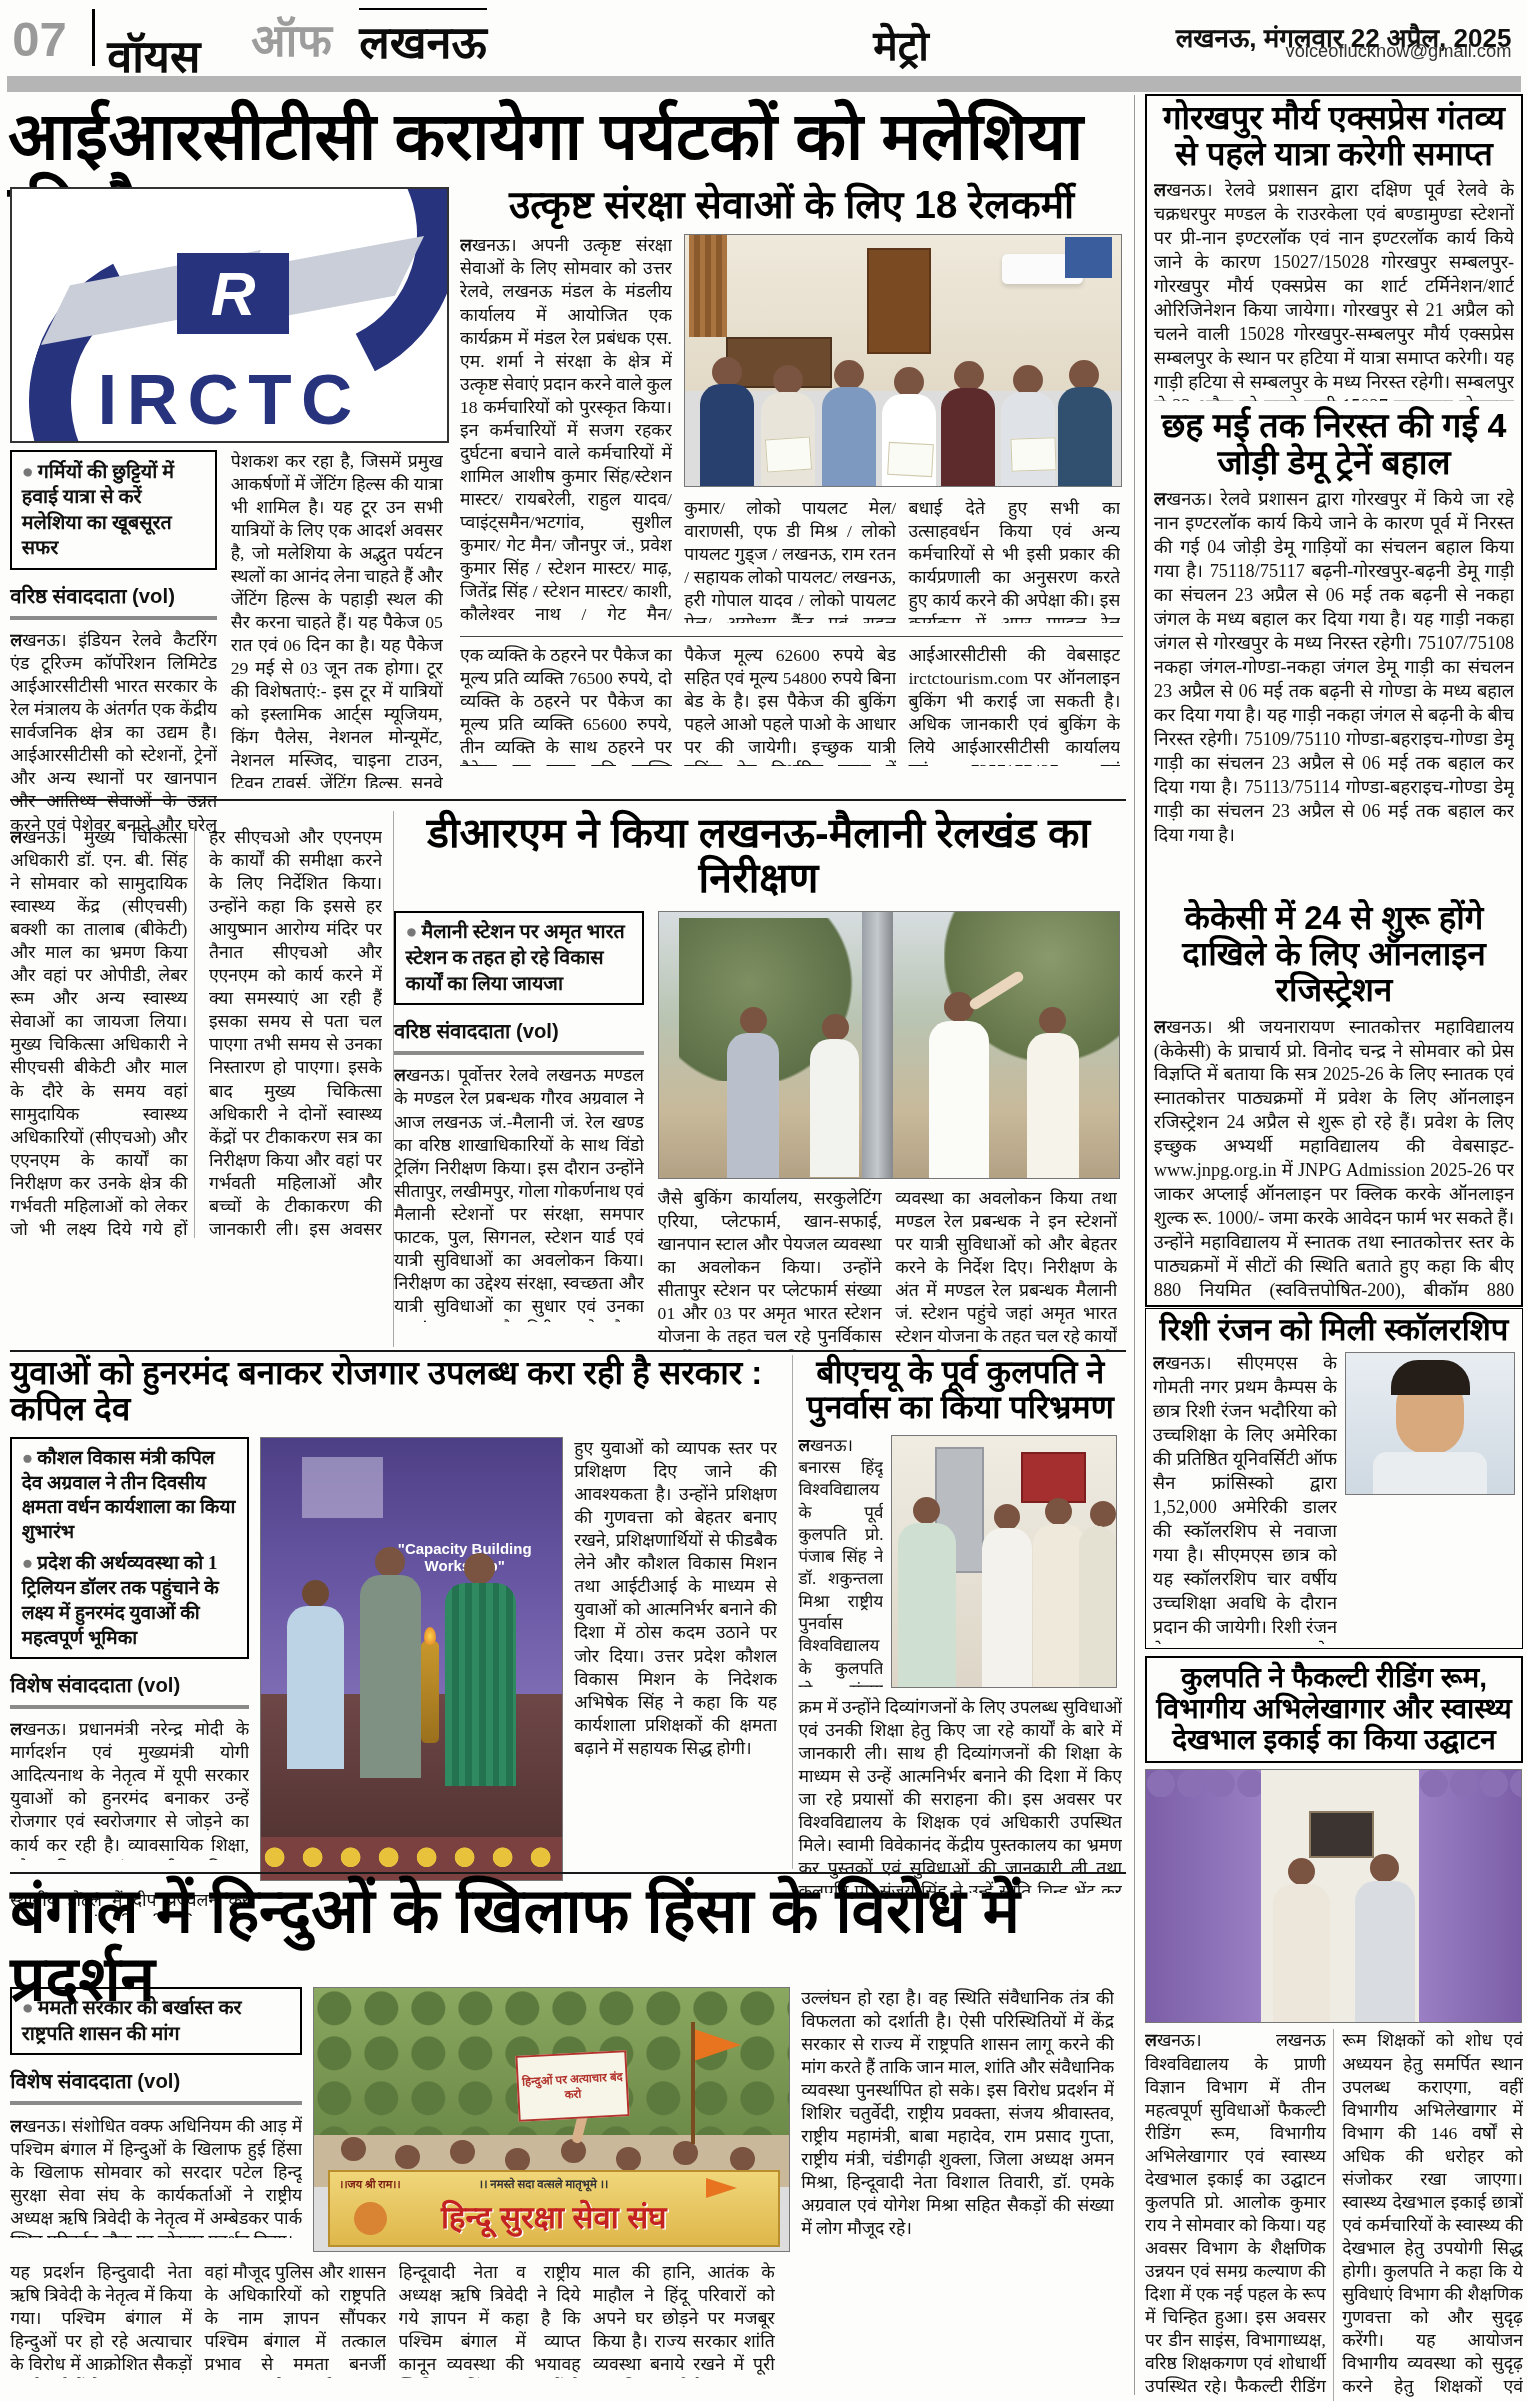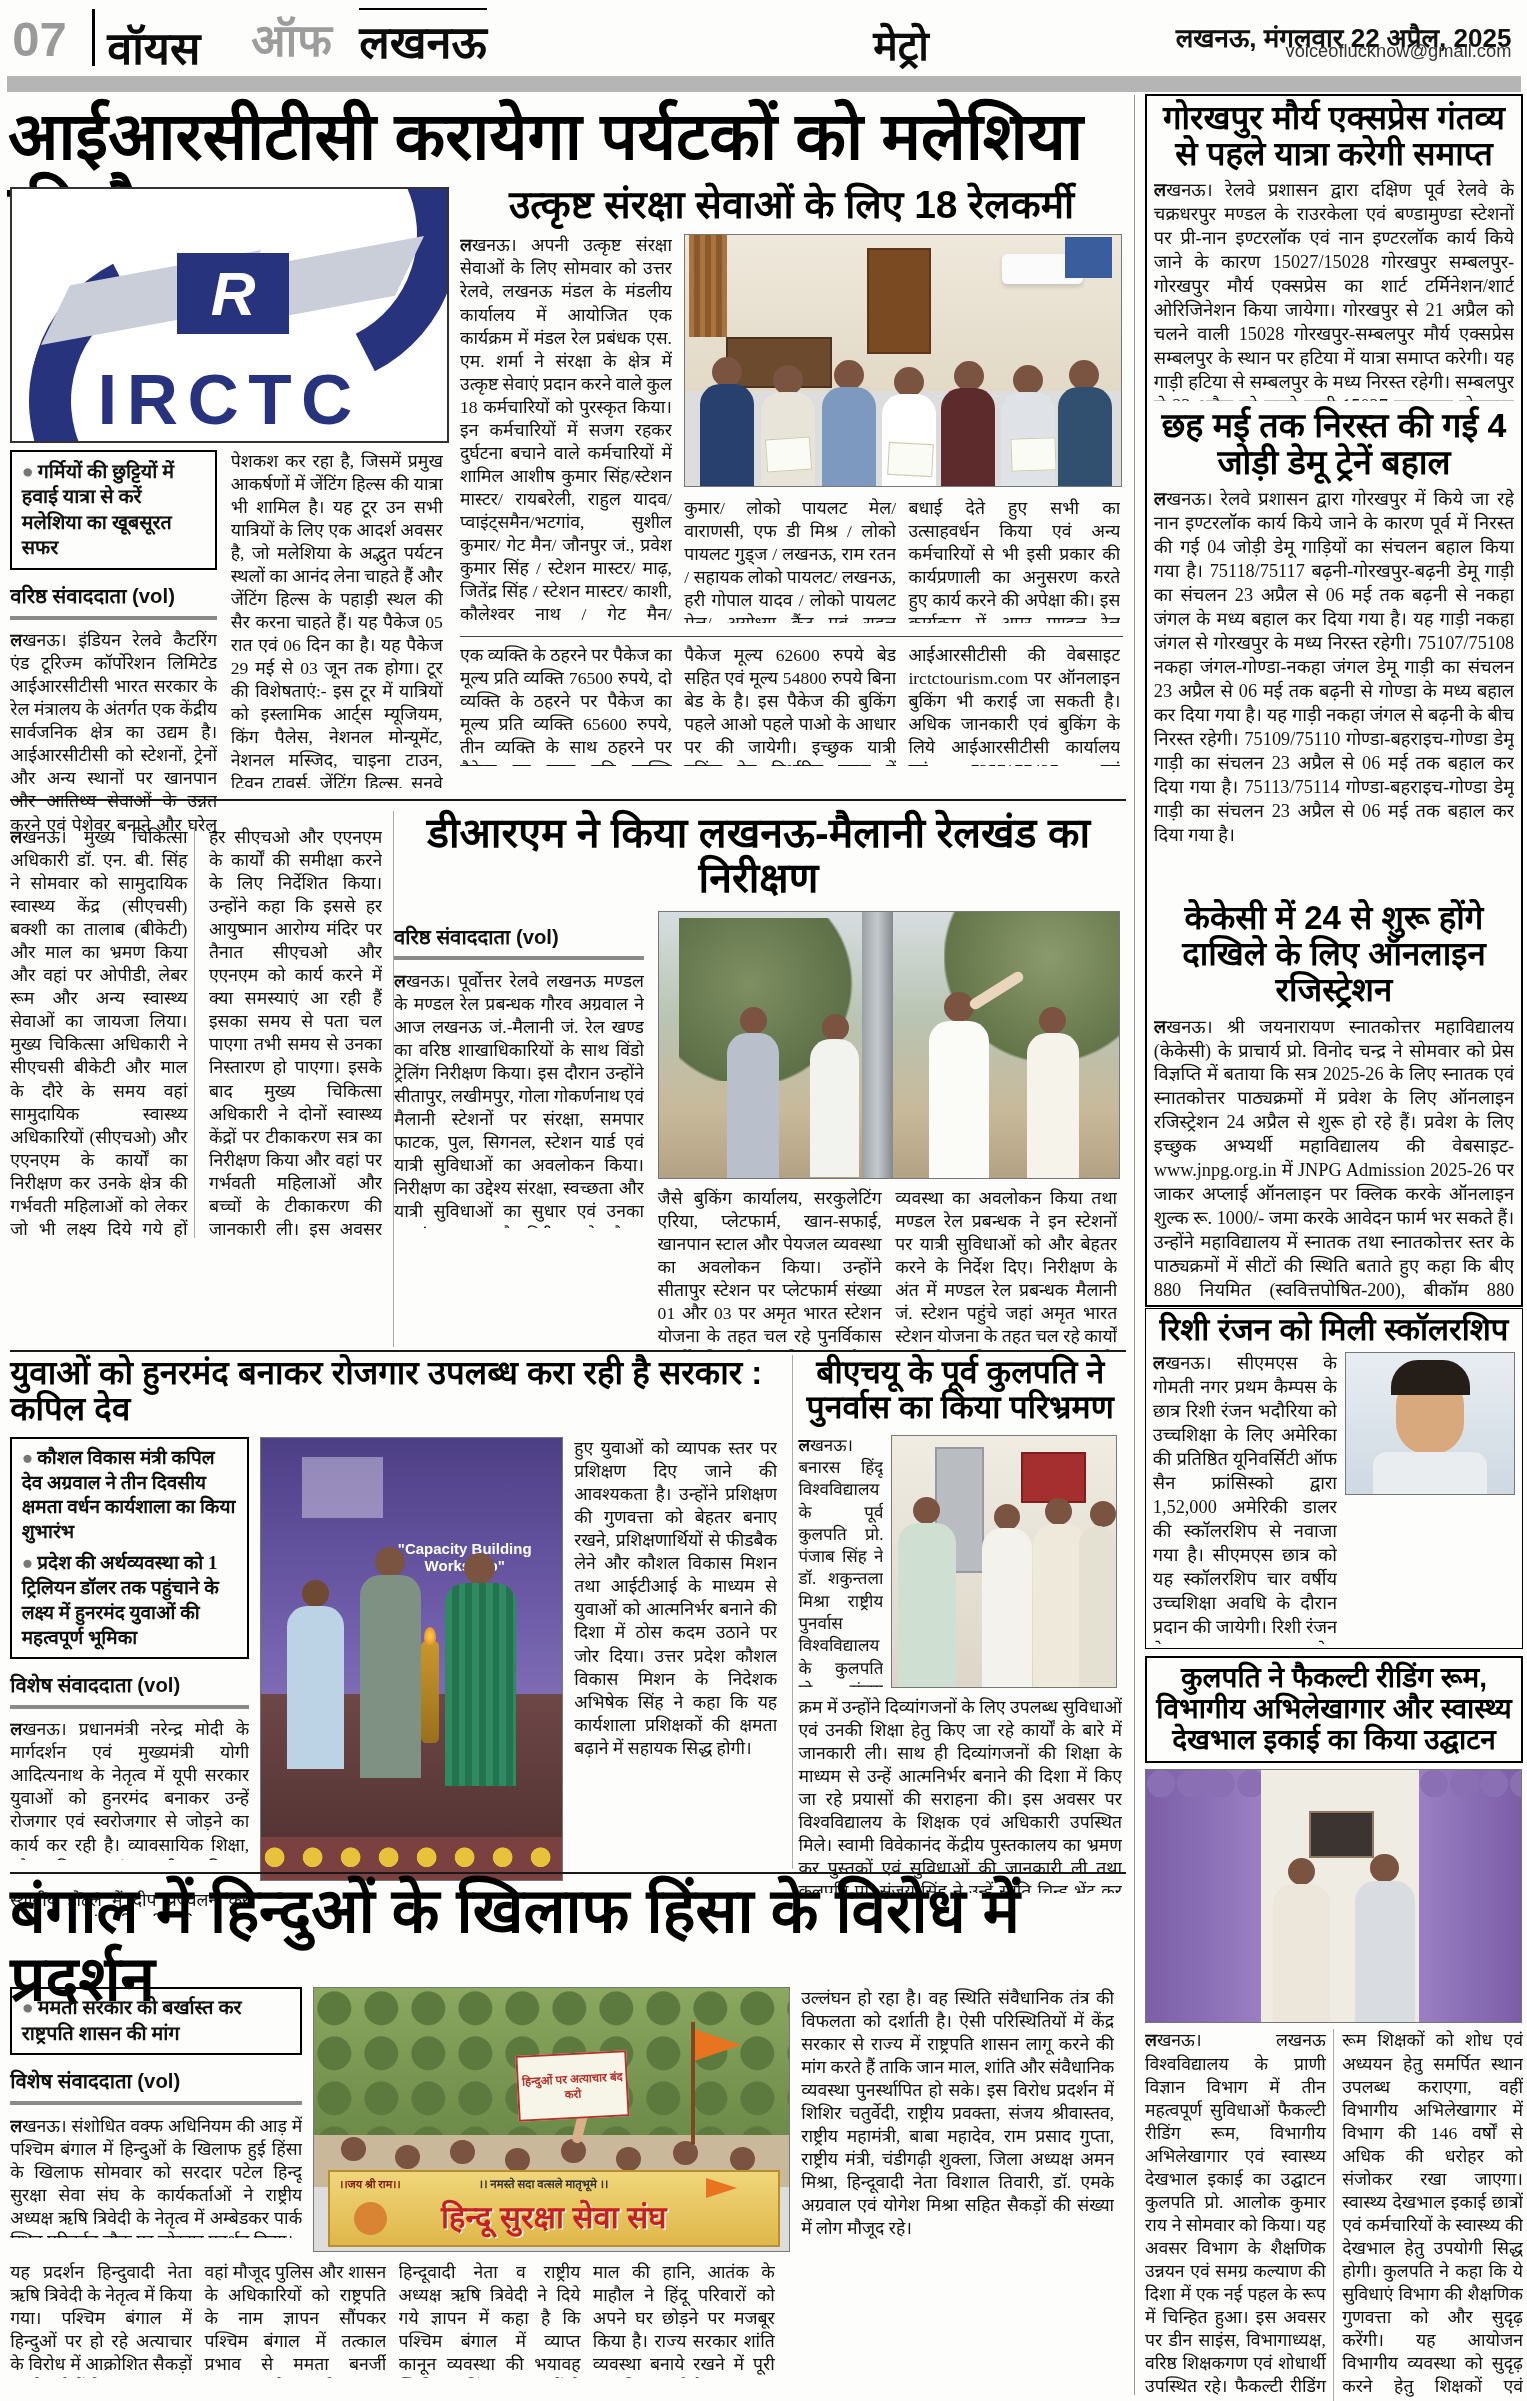--- a/index.html
+++ b/index.html
@@ -32,21 +32,21 @@
   .flag{position:absolute;width:0;height:0;}
 </style>
 </head>
 <body>
 
 <div class="page">
 
   <div class="abs" style="left:12.2px;top:6.8px;width:1506px;height:62px;">
     <span class="abs" style="left:0;top:4.1px;font-family:'Liberation Sans',sans-serif;font-weight:bold;font-size:49px;color:#9a9a9a;">07</span>
     <span class="abs" style="left:80px;top:2.7px;width:2.7px;height:57px;background:#000;"></span>
-    <span class="abs" style="left:95px;top:9px;font-family:'Liberation Sans',sans-serif;font-weight:bold;font-size:45px;color:#0c0c0c;">वॉयस</span>
+    <span class="abs" style="left:95px;top:17px;font-family:'Liberation Sans',sans-serif;font-weight:bold;font-size:45px;color:#0c0c0c;">वॉयस</span>
     <span class="abs" style="left:239px;top:1.4px;font-family:'Liberation Sans',sans-serif;font-weight:bold;font-size:45px;color:#9d9d9d;">ऑफ</span>
     <span class="abs" style="left:347px;top:1.4px;font-family:'Liberation Sans',sans-serif;font-weight:bold;font-size:45px;color:#0c0c0c;border-top:2.7px solid #000;">लखनऊ</span>
     <span class="abs" style="left:861px;top:9.5px;font-family:'Liberation Sans',sans-serif;font-weight:bold;font-size:41px;color:#0c0c0c;">मेट्रो</span>
     <span class="abs" style="right:6.8px;top:12.2px;font-family:'Liberation Sans',sans-serif;font-weight:bold;font-size:26px;">लखनऊ, मंगलवार 22 अप्रैल, 2025</span>
     <span class="abs" style="right:6.8px;top:33px;font-family:'Liberation Sans',sans-serif;font-size:18.3px;color:#333;">voiceoflucknow@gmail.com</span>
   </div>
   <div class="abs grayband" style="left:6.8px;top:76px;width:1514px;height:16.3px;"></div>
 
   <div class="abs hl" style="left:8.1px;top:100px;width:1119px;height:76px;font-size:66px;text-align:left;">आईआरसीटीसी करायेगा पर्यटकों को मलेशिया की सैर</div>
 
@@ -118,20 +118,21 @@
     <div class="fx" style="gap:13.6px;margin-top:15px;">
       <div class="bodytxt lede colrule" style="width:178px;height:412px;padding-right:6.8px;">लखनऊ। मुख्य चिकित्सा अधिकारी डॉ. एन. बी. सिंह ने सोमवार को सामुदायिक स्वास्थ्य केंद्र (सीएचसी) बक्शी का तालाब (बीकेटी) और माल का भ्रमण किया और वहां पर ओपीडी, लेबर रूम और अन्य स्वास्थ्य सेवाओं का जायजा लिया। मुख्य चिकित्सा अधिकारी ने सीएचसी बीकेटी और माल के दौरे के समय वहां सामुदायिक स्वास्थ्य अधिकारियों (सीएचओ) और एएनएम के कार्यों का निरीक्षण कर उनके क्षेत्र की गर्भवती महिलाओं को लेकर जो भी लक्ष्य दिये गये हों उनको निर्धारित समय पर पूरा करने के निर्देश दिये। इसके साथ ही ई-कवच पोर्टल पर प्रतिदिन अपने कार्यों का विवरण भी भरें। मुख्य चिकित्सा अधिकारी ने दोनों सीएचसी के अधीक्षकों को</div>
       <div class="bodytxt" style="width:174px;height:412px;">हर सीएचओ और एएनएम के कार्यों की समीक्षा करने के लिए निर्देशित किया। उन्होंने कहा कि इससे हर आयुष्मान आरोग्य मंदिर पर तैनात सीएचओ और एएनएम को कार्य करने में क्या समस्याएं आ रही हैं इसका समय से पता चल पाएगा तभी समय से उनका निस्तारण हो पाएगा। इसके बाद मुख्य चिकित्सा अधिकारी ने दोनों स्वास्थ्य केंद्रों पर टीकाकरण सत्र का निरीक्षण किया और वहां पर गर्भवती महिलाओं और बच्चों के टीकाकरण की जानकारी ली। इस अवसर पर जिला स्वास्थ्य शिक्षा एवं सूचना अधिकारी योगेश रघुवंशी, डी पी एम सहित यादव, सीएचसी अधीक्षक, बीएमसी, बीसीपीएम सहित संबंधित स्वास्थ्य केंद्रों के अन्य अधिकारी एवं कर्मचारी मौजूद थे।</div>
     </div>
   </div>
 
   <div class="abs" style="left:393px;top:811px;width:729px;height:536px;border-left:0.7px solid #aaa;padding-left:0;">
     <div class="hl" style="font-size:41px;">डीआरएम ने किया लखनऊ-मैलानी रेलखंड का निरीक्षण</div>
     <div class="fx" style="gap:13.6px;margin-top:9.5px;">
       <div style="width:250px;">
+        <div class="bbox"><span class="dot">●</span><span>मैलानी स्टेशन पर अमृत भारत स्टेशन क तहत हो रहे विकास कार्यों का लिया जायजा</span></div>
         <div class="byline">वरिष्ठ संवाददाता (vol)</div>
         <div class="bodytxt lede" style="height:258px;">लखनऊ। पूर्वोत्तर रेलवे लखनऊ मण्डल के मण्डल रेल प्रबन्धक गौरव अग्रवाल ने आज लखनऊ जं.-मैलानी जं. रेल खण्ड का वरिष्ठ शाखाधिकारियों के साथ विंडो ट्रेलिंग निरीक्षण किया। इस दौरान उन्होंने सीतापुर, लखीमपुर, गोला गोकर्णनाथ एवं मैलानी स्टेशनों पर संरक्षा, समपार फाटक, पुल, सिगनल, स्टेशन यार्ड एवं यात्री सुविधाओं का अवलोकन किया। निरीक्षण का उद्देश्य संरक्षा, स्वच्छता और यात्री सुविधाओं का सुधार एवं उनका मूल्यांकन करना है। निरीक्षण के दौरान उन्होंने सभी का ताजा हालात, सीतापुर और लखीमपुर स्टेशनों पर यात्री सुविधाओं</div>
       </div>
       <div style="width:461px;">
         <div class="ph" style="width:460px;height:266px;">
           <div class="abs" style="left:0;top:0;width:100%;height:100%;background:linear-gradient(#d7dde0 0%,#b9c4b2 40%,#c8b99a 75%,#b3a184 100%);"></div>
           <div class="abs" style="left:20.3px;top:6.8px;width:176px;height:163px;background:radial-gradient(circle at 40% 40%,#7e8f62,#5d7047 70%,transparent 72%);"></div>
           <div class="abs" style="left:285px;top:0;width:176px;height:149px;background:radial-gradient(circle at 60% 30%,#8a9a6c,#647549 70%,transparent 72%);"></div>
           <div class="abs" style="left:203px;top:0;width:31px;height:266px;background:linear-gradient(90deg,#9aa0a6,#c4c9cd 50%,#85898d);"></div>
           <div class="hd" style="left:81px;top:95px;width:27px;height:27px;"></div>

